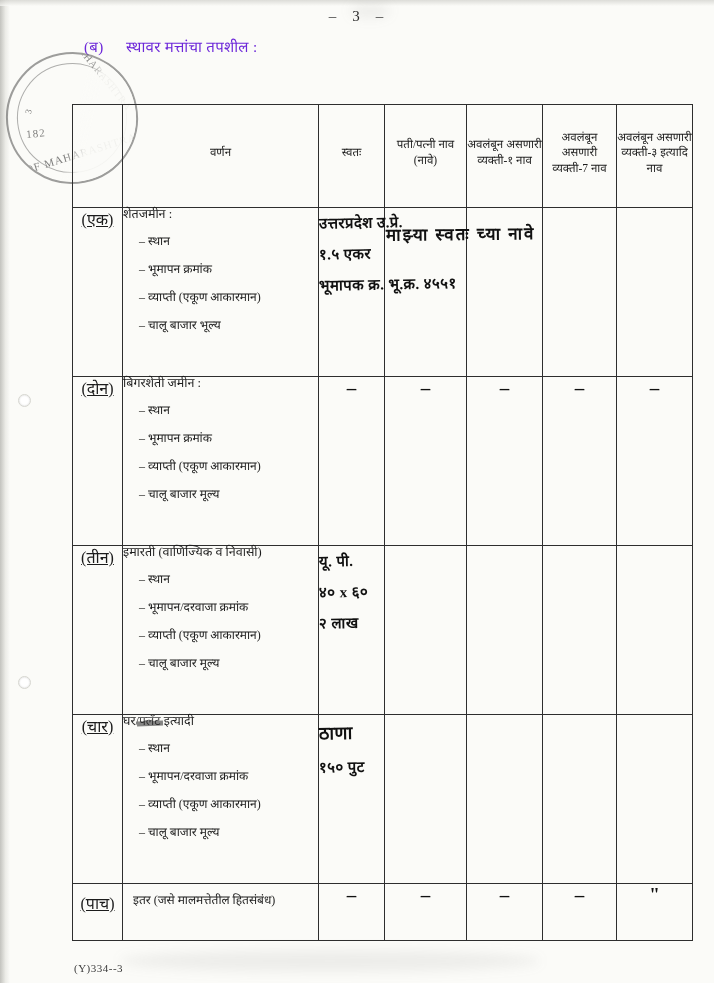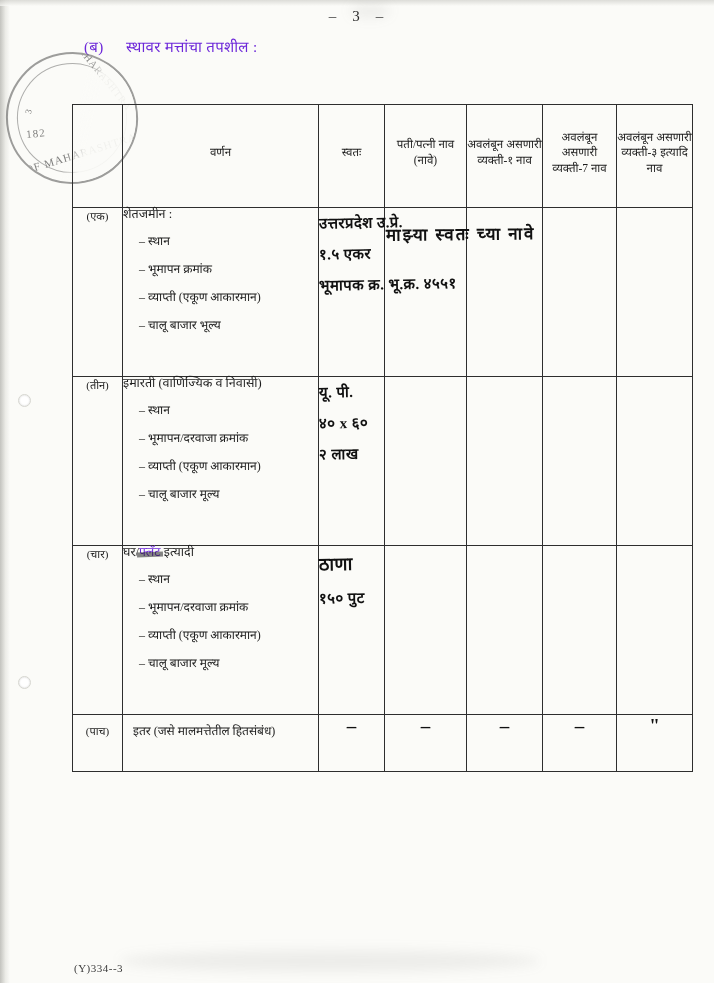--- a/index.html
+++ b/index.html
@@ -158,42 +158,43 @@
   thead th .hwrap {
     display: flex;
     height: 96px;
     align-items: center;
     justify-content: center;
   }
   thead th.col-desc .hwrap { align-items: center; font-family: Liberation Mono, monospace; }
 
   td.idx {
     text-align: center;
-    font-size: 11px;
+    font-size: 16px;
     padding-top: 14px;
     color: #1c1c1c;
+    text-decoration: underline;
   }
   td.desc {
     font-size: 12.5px;
     padding: 12px 6px 12px 10px;
     line-height: 1.1;
     color: #1c1c1c;
   }
   td.desc .title { display: block; margin-bottom: 13px; }
   td.desc .sub {
     display: block;
     margin: 0 0 15px 16px;
     font-size: 12px;
     font-family: Liberation Serif, serif;
   }
   td.desc .sub:last-child { margin-bottom: 0; }
   .overwrite {
     position: relative;
     display: inline-block;
-    color: #6d28d9;
+    color: #404040;
   }
   .overwrite:after {
     content: "";
     position: absolute;
     left: -2px; right: -2px; top: 45%;
     height: 5px;
     background: rgba(35,35,35,.55);
     transform: rotate(-2deg);
   }
 
@@ -351,20 +352,35 @@
           <span class="ink">उत्तरप्रदेश  उ.प्रे.</span>
           <span class="ink">१.५ एकर</span>
           <span class="ink">भूमापक क्र. भू.क्र. ४५५१</span>
         </td>
         <td class="hand"></td>
         <td class="hand"></td>
         <td class="hand"></td>
         <td class="hand"></td>
       </tr>
 
+      <tr class="r-two">
+        <td class="idx">(दोन)</td>
+        <td class="desc">
+          <span class="title">बिगरशेती जमीन :</span>
+          <span class="sub">–  स्थान</span>
+          <span class="sub">–  भूमापन क्रमांक</span>
+          <span class="sub">–  व्याप्ती (एकूण आकारमान)</span>
+          <span class="sub">–  चालू बाजार मूल्य</span>
+        </td>
+        <td class="dashcell">–</td>
+        <td class="dashcell">–</td>
+        <td class="dashcell">–</td>
+        <td class="dashcell">–</td>
+        <td class="dashcell">–</td>
+      </tr>
 
       <tr class="r-three">
         <td class="idx">(तीन)</td>
         <td class="desc">
           <span class="title">इमारती (वाणिज्यिक व निवासी)</span>
           <span class="sub">–  स्थान</span>
           <span class="sub">–  भूमापन/दरवाजा क्रमांक</span>
           <span class="sub">–  व्याप्ती (एकूण आकारमान)</span>
           <span class="sub">–  चालू बाजार मूल्य</span>
         </td>

